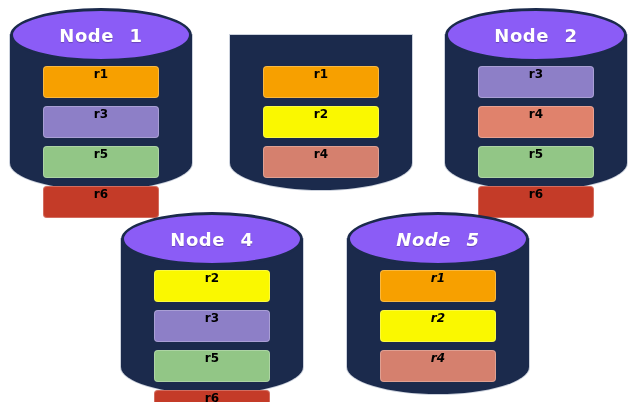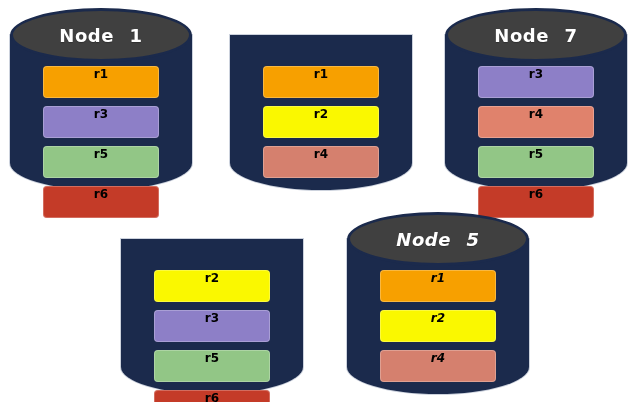--- a/index.html
+++ b/index.html
@@ -34,21 +34,21 @@
     background: #1B2A4C;
     border-radius: 0 0 50% 50% / 0 0 27px 27px;
     box-shadow: 0 0 0 1px #ccd2dd;
   }
   .cyl-top {
     position: absolute;
     left: 0; right: 0;
     top: 0;
     height: 54px;
     box-sizing: border-box;
-    background: #404040;
+    background: #8b5cf6;
     border: 3px solid #1B2A4C;
     border-radius: 50%;
     display: flex;
     align-items: center;
     justify-content: center;
   }
   .node-title {
     color: #ffffff;
     font-size: 18px;
     font-weight: bold;
@@ -118,40 +118,43 @@
       </div>
       <div class="bar" style="background: rgb(213, 128, 110);">
         <span class="bar-label">r4</span>
       </div>
     </div>
   </div>
 
   <div class="node pos-n3">
     <div class="cyl-body"></div>
     <div class="cyl-top">
-      <span class="node-title">Node 7</span>
+      <span class="node-title">Node 2</span>
     </div>
     <div class="bars">
       <div class="bar" style="background: rgb(141, 127, 199);">
         <span class="bar-label">r3</span>
       </div>
       <div class="bar" style="background: rgb(224, 130, 108);">
         <span class="bar-label">r4</span>
       </div>
       <div class="bar" style="background: rgb(146, 198, 134);">
         <span class="bar-label">r5</span>
       </div>
       <div class="bar" style="background: rgb(196, 59, 40);">
         <span class="bar-label">r6</span>
       </div>
     </div>
   </div>
 
   <div class="node pos-n4">
     <div class="cyl-body"></div>
+    <div class="cyl-top">
+      <span class="node-title">Node 4</span>
+    </div>
     <div class="bars">
       <div class="bar" style="background: rgb(250, 248, 0);">
         <span class="bar-label">r2</span>
       </div>
       <div class="bar" style="background: rgb(141, 127, 199);">
         <span class="bar-label">r3</span>
       </div>
       <div class="bar" style="background: rgb(146, 198, 134);">
         <span class="bar-label">r5</span>
       </div>

